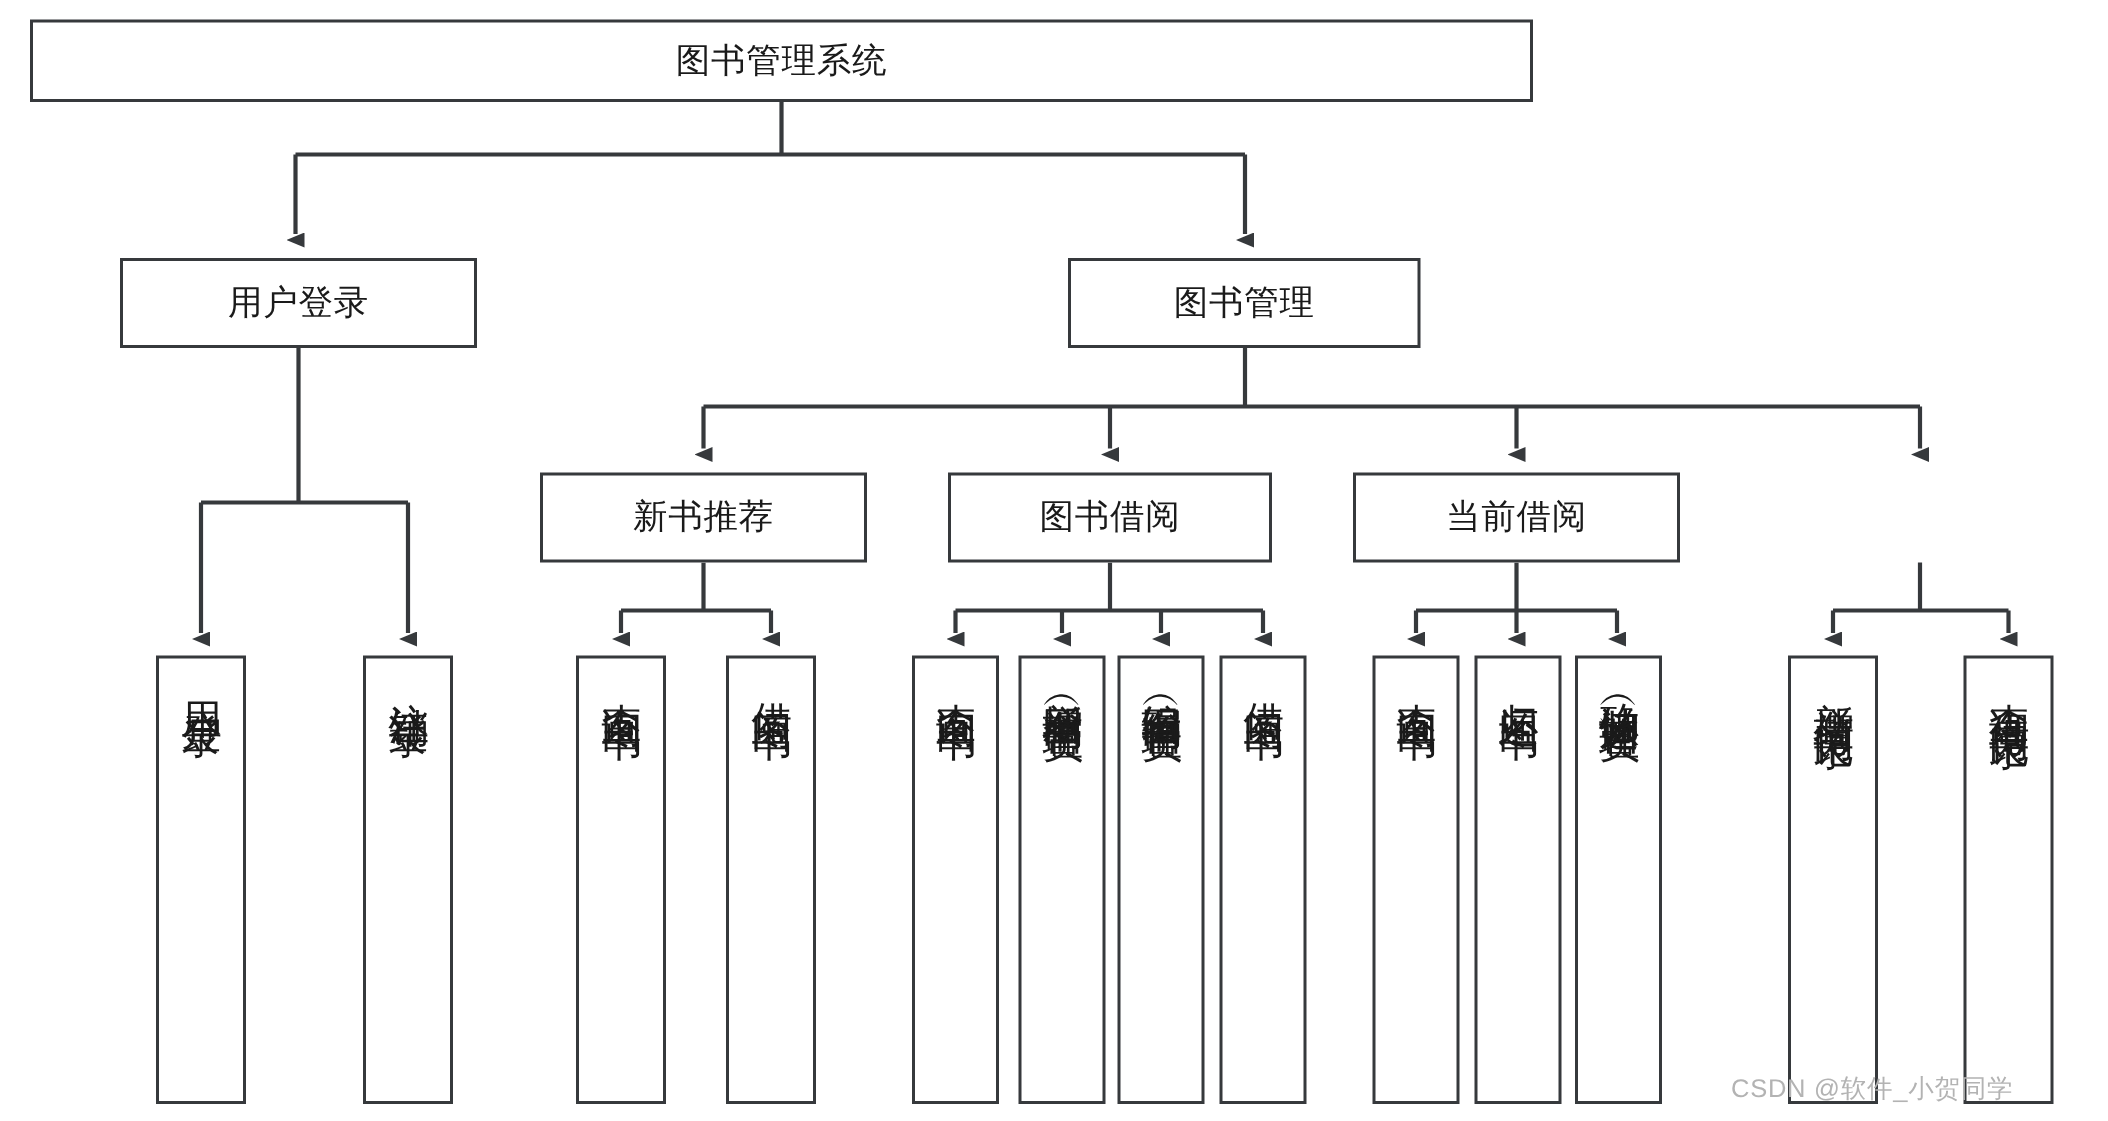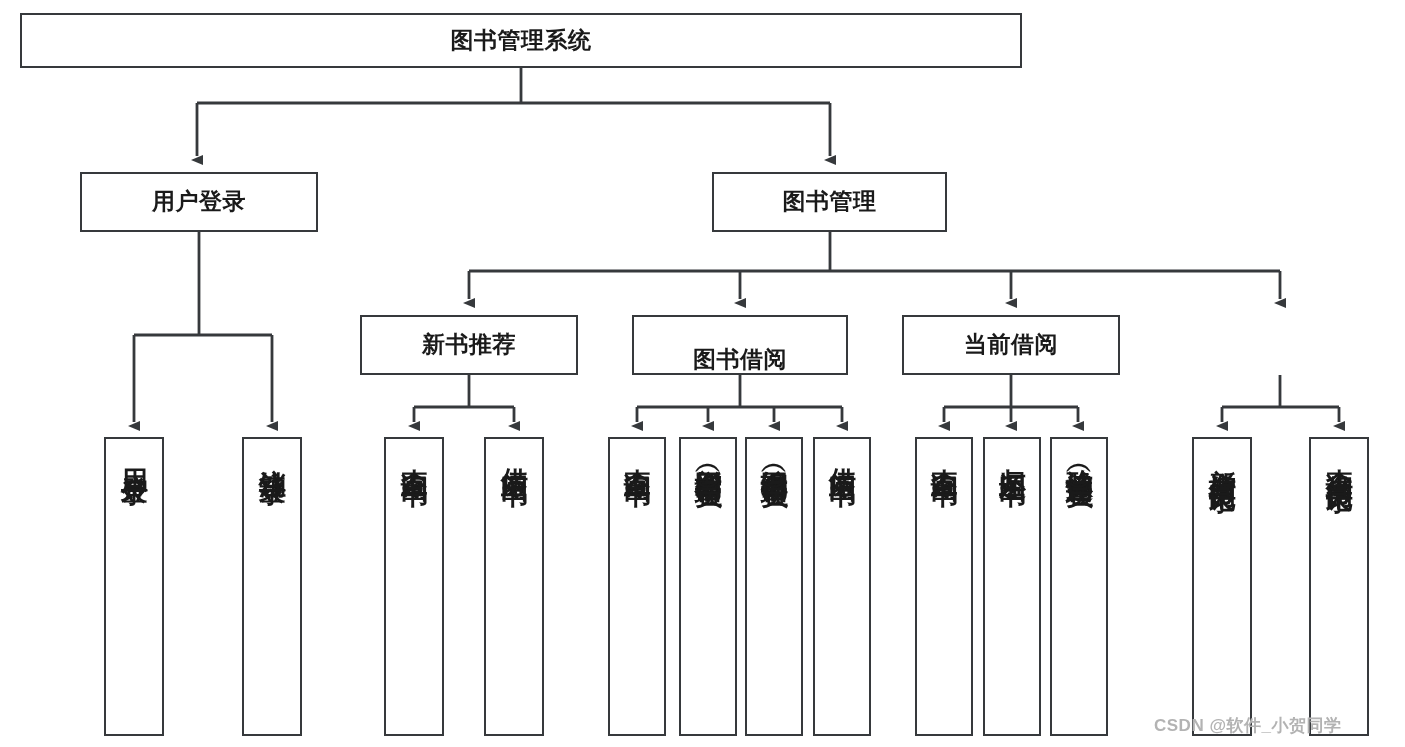--- a/index.html
+++ b/index.html
@@ -9,21 +9,20 @@
   }
   body {
     font-family: "Liberation Sans", "DejaVu Sans", sans-serif;
   }
   #canvas {
     position: relative;
     width: 1405px;
     height: 747px;
     background: #ffffff;
     overflow: hidden;
-    font-weight: bold;
   }
   #wires {
     position: absolute;
     left: 0; top: 0;
     width: 1405px;
     height: 747px;
     pointer-events: none;
   }
   .node {
     position: absolute;
@@ -139,21 +138,21 @@
   <div class="node horiz" style="left:80px; top:172px; width:238px; height:60px;">
     <span class="label">用户登录</span>
   </div>
   <div class="node horiz" style="left:712px; top:172px; width:235px; height:60px;align-items:center;">
     <span class="label">图书管理</span>
   </div>
 
   <div class="node horiz" style="left:360px; top:315px; width:218px; height:60px;">
     <span class="label">新书推荐</span>
   </div>
-  <div class="node horiz" style="left:632px; top:315px; width:216px; height:60px;align-items:flex-end;">
+  <div class="node horiz" style="left:632px; top:315px; width:216px; height:60px;">
     <span class="label">图书借阅</span>
   </div>
   <div class="node horiz" style="left:902px; top:315px; width:218px; height:60px;">
     <span class="label">当前借阅</span>
   </div>
 
   <div class="node vert" style="left:104px; top:437px; width:60px; height:299px;">
     <span class="label">用户登录</span>
   </div>
   <div class="node vert" style="left:242px; top:437px; width:60px; height:299px;">

